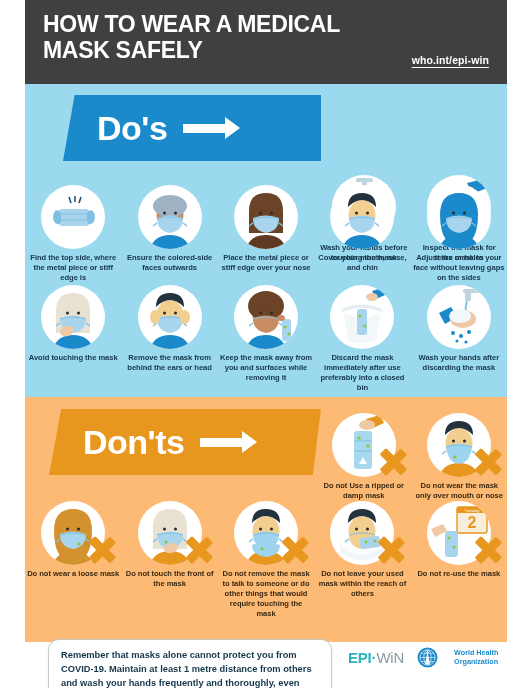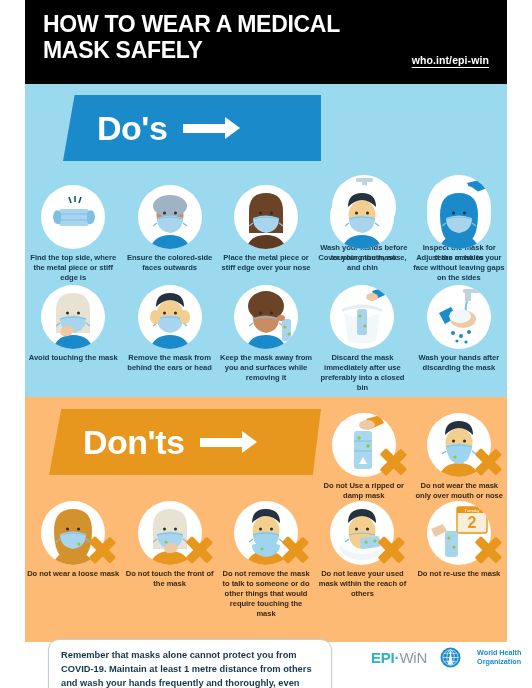--- a/index.html
+++ b/index.html
@@ -12,21 +12,21 @@
   #poster {
     position: relative;
     width: 532px; height: 688px;
     background: #ffffff;
   }
 
   
   .header {
     position: absolute;
     left: 25px; top: 0; width: 482px; height: 84px;
-    background: #000000;
+    background: #404040;
     padding: 12px 16px 0 18px;
   }
   .header-title {
     color: #ffffff;
     font-size: 23px;
     font-weight: bold;
     line-height: 1.12;
     letter-spacing: -0.3px;
     text-transform: uppercase;
     max-width: 330px;
@@ -166,21 +166,20 @@
     display: flex;
     align-items: center;
     gap: 13px;
   }
   .epiwin {
     font-size: 15px;
     font-weight: bold;
     color: #2BB3C0;
     letter-spacing: -0.2px;
     white-space: nowrap;
-    margin-left: 23px;
   }
   .epiwin .win { color: #8A9AA3; font-weight: normal; }
   .who-logo { display: flex; align-items: center; gap: 16px; }
   .who-mark { width: 21px; height: 21px; }
   .who-text {
     font-size: 7.2px; font-weight: bold; color: #1B8ACB;
     line-height: 1.18; white-space: nowrap;
   }
 </style>
 </head>

